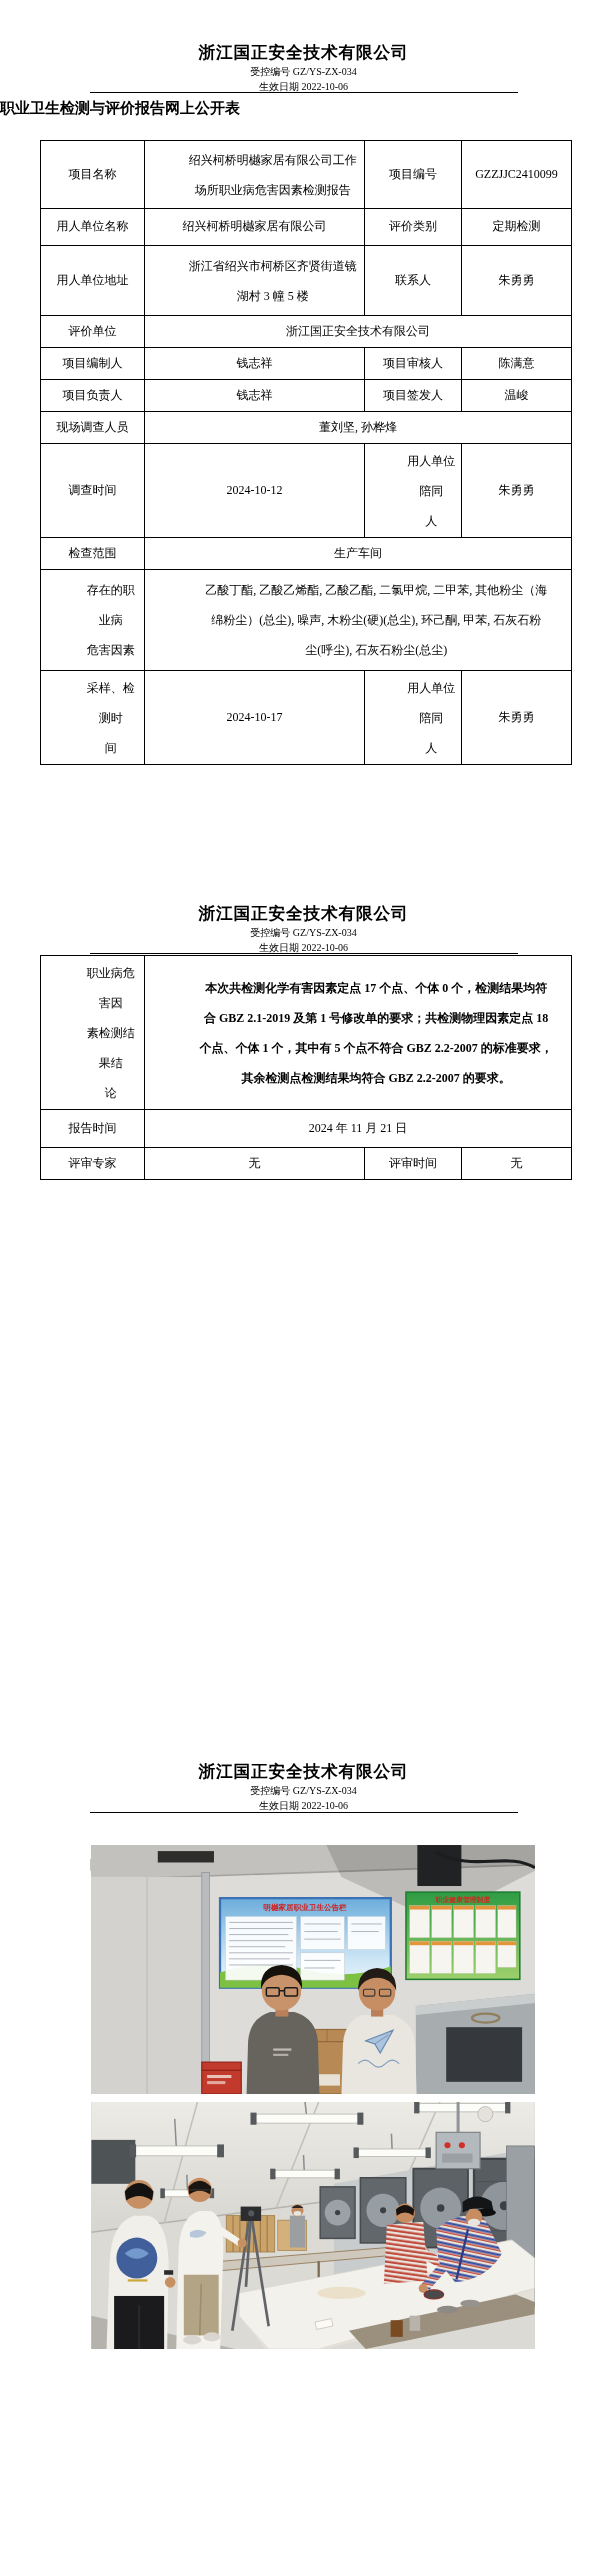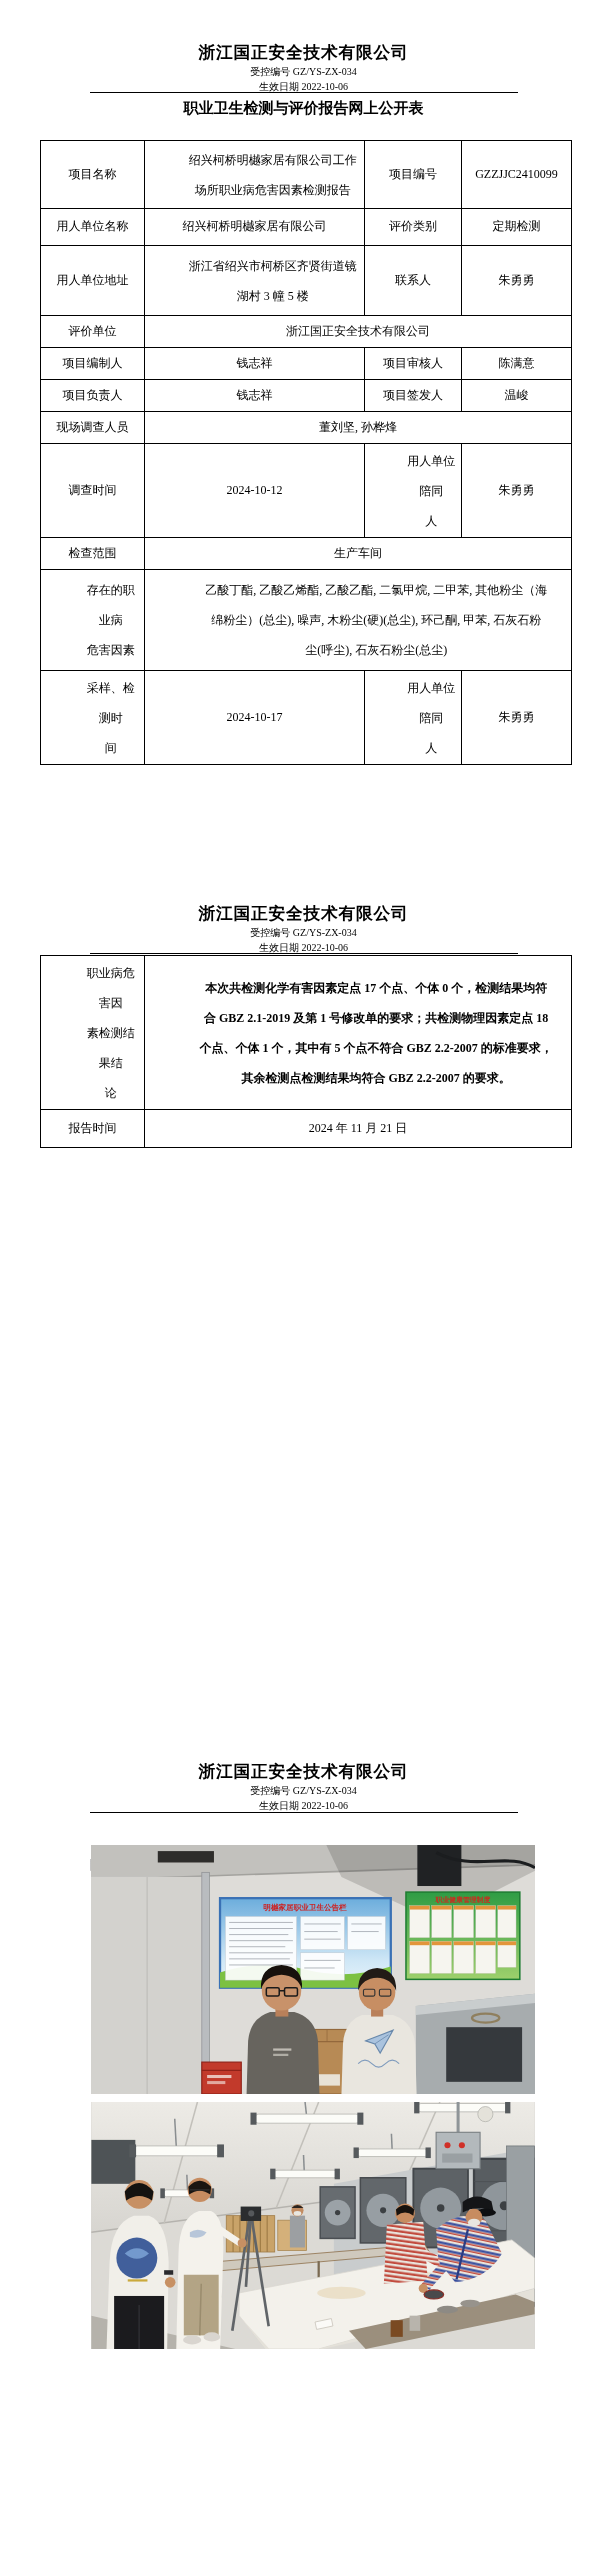--- a/index.html
+++ b/index.html
@@ -2,21 +2,21 @@
 <html style="font-size:12px"><head>
 <meta charset="utf-8">
 <style>
   html,body{margin:0;padding:0;background:#ffffff;}
   body{width:607px;height:2576px;position:relative;overflow:hidden;
        font-family:"Liberation Serif","DejaVu Serif",serif;color:#000;}
   .hdr{position:absolute;left:0;width:607px;text-align:center;line-height:1.25;}
   .hdr .co{font-size:16.7px;font-weight:700;letter-spacing:0.8px;}
   .hdr .sub{font-size:10px;margin-top:2.3px;}
   .rule{position:absolute;left:90px;width:428px;border-top:1.5px solid #000;}
-  .doc-title{position:absolute;left:0;width:607px;text-align:center;
+  .doc-title{position:absolute;left:0;width:607px;text-align:left;
              font-size:15px;font-weight:700;}
   table.pub{position:absolute;left:40px;width:531px;border-collapse:collapse;
             table-layout:fixed;border:1.5px solid #000;}
   td{border:0.8px solid #000;text-align:center;vertical-align:middle;
      font-size:12px;padding:1.5px 4.6px;white-space:pre-line;line-height:1.6;
      overflow:hidden;}
   td.ml{line-height:30px;padding-left:41px;}
   td.tl{text-align:center;font-weight:bold;}
   .caption{position:absolute;left:90px;font-size:13px;font-weight:400;margin-top:36px;}
   .photo{position:absolute;left:91px;width:444px;background:#d8d6d2;
@@ -131,20 +131,26 @@
 素检测结果结
 论</td>
     <td colspan="3" class="ml tl">本次共检测化学有害因素定点 17 个点、个体 0 个，检测结果均符
 合 GBZ 2.1-2019 及第 1 号修改单的要求；共检测物理因素定点 18
 个点、个体 1 个，其中有 5 个点不符合 GBZ 2.2-2007 的标准要求，
 其余检测点检测结果均符合 GBZ 2.2-2007 的要求。</td>
   </tr>
   <tr style="height:38px">
     <td>报告时间</td>
     <td colspan="3">2024 年 11 月 21 日</td>
+  </tr>
+  <tr style="height:32px">
+    <td>评审专家</td>
+    <td>无</td>
+    <td>评审时间</td>
+    <td>无</td>
   </tr>
 </tbody>
   </table>
 
 <div class="hdr" style="top:1762px">
   <div class="co">浙江国正安全技术有限公司</div>
   <div class="sub">受控编号 GZ/YS-ZX-034</div>
   <div class="sub">生效日期 2022-10-06</div>
 </div>
 <div class="rule" style="top:1812px"></div>

